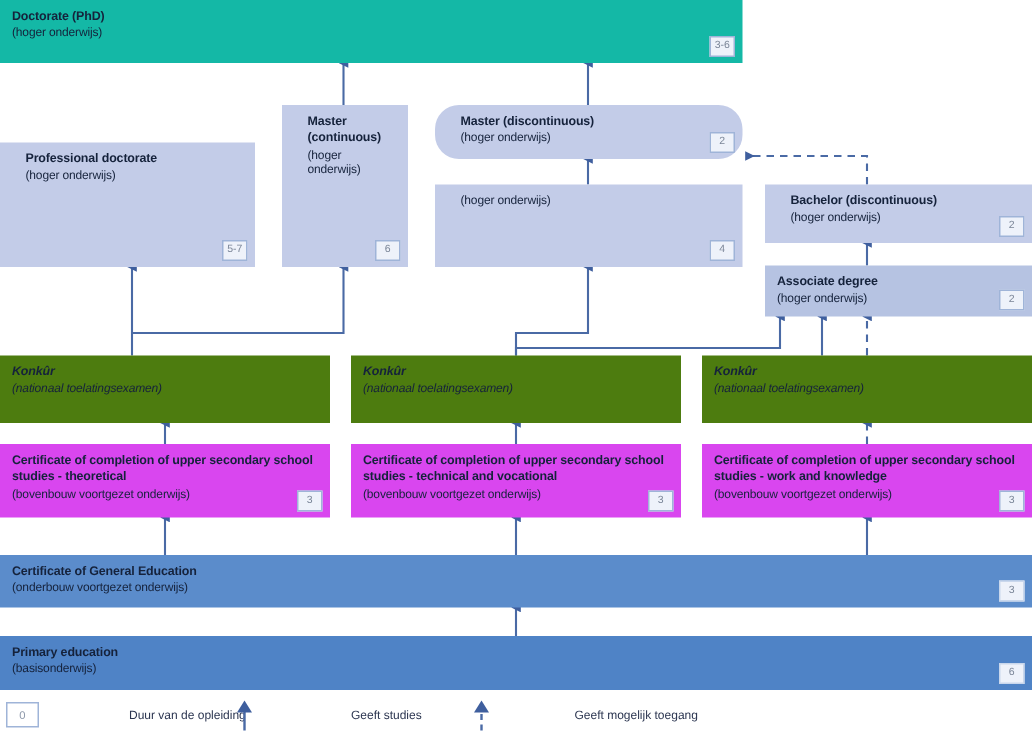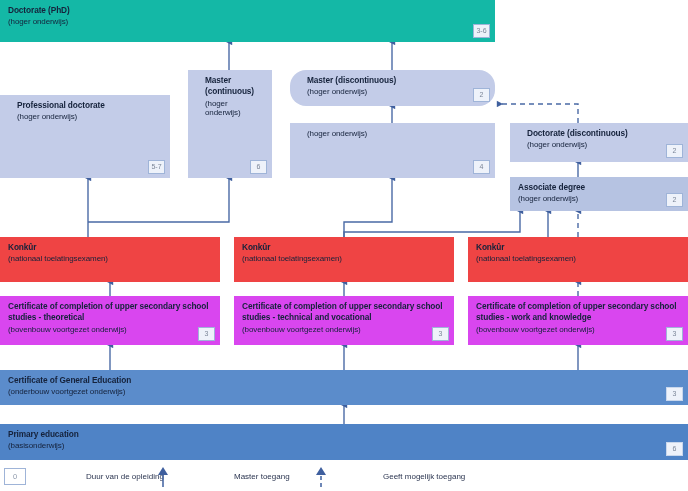--- a/index.html
+++ b/index.html
@@ -47,21 +47,21 @@
   .box .sub{
     font-weight:normal;
     font-size:8px;
     letter-spacing:-0.1px;
     display:block;
   }
   
   .lvl-phd   { background:#14b8a6; }
   .lvl-hi    { background:#c3cce8;padding-left:17px; }
   .lvl-mid   { background:#b6c3e2; }
-  .lvl-konk  { background:#ef4444; }
+  .lvl-konk  { background:#4d7c0f;font-style:italic; }
   .lvl-cert  { background:#d946ef; }
   .lvl-gen   { background:#5b8ccb; }
   .lvl-prim  { background:#4f83c6; }
 
   .badge{
     position:absolute;
     right:5px;
     bottom:4px;
     min-width:17px;
     height:14px;
@@ -194,21 +194,21 @@
     <span class="sub">(hoger onderwijs)</span>
     <span class="badge">2</span>
   </div>
 
   <div class="box lvl-hi" style="left:290px; top:123px; width:205px; height:55px;">
     <span class="sub">(hoger onderwijs)</span>
     <span class="badge">4</span>
   </div>
 
   <div class="box lvl-hi" style="left:510px; top:123px; width:178px; height:39px;">
-    <span class="t1">Doctorate (discontinuous)</span>
+    <span class="t1">Bachelor (discontinuous)</span>
     <span class="sub">(hoger onderwijs)</span>
     <span class="badge">2</span>
   </div>
 
   <div class="box lvl-mid" style="left:510px; top:177px; width:178px; height:34px;">
     <span class="t1">Associate degree</span>
     <span class="sub">(hoger onderwijs)</span>
     <span class="badge">2</span>
   </div>
 
@@ -261,21 +261,21 @@
   </div>
 
   <div id="legend">
     <span class="lg-badge">0</span>
     <span class="lg-text" style="left:50px;">Duur van de opleiding</span>
 
     <svg style="position:absolute; left:155px; top:3px; width:16px; height:22px;" viewBox="0 0 16 22" xmlns="http://www.w3.org/2000/svg">
       <path d="M8,21 L8,6" stroke="#4a6aa5" stroke-width="1.6" fill="none"></path>
       <path d="M8,1 L13,9 L3,9 Z" fill="#3f5f9e"></path>
     </svg>
-    <span class="lg-text" style="left:198px;">Master toegang</span>
+    <span class="lg-text" style="left:198px;">Geeft studies</span>
 
     <svg style="position:absolute; left:313px; top:3px; width:16px; height:22px;" viewBox="0 0 16 22" xmlns="http://www.w3.org/2000/svg">
       <path d="M8,21 L8,6" stroke="#4a6aa5" stroke-width="1.6" fill="none" stroke-dasharray="4,3"></path>
       <path d="M8,1 L13,9 L3,9 Z" fill="#3f5f9e"></path>
     </svg>
     <span class="lg-text" style="left:347px;">Geeft mogelijk toegang</span>
   </div>
 
 </div>
 

